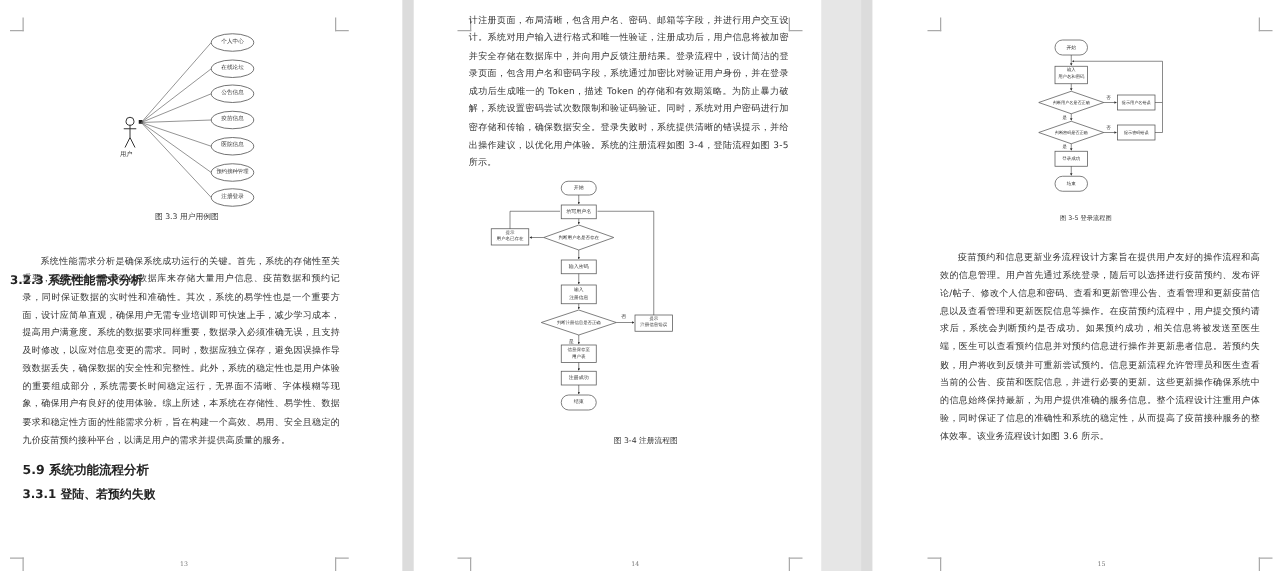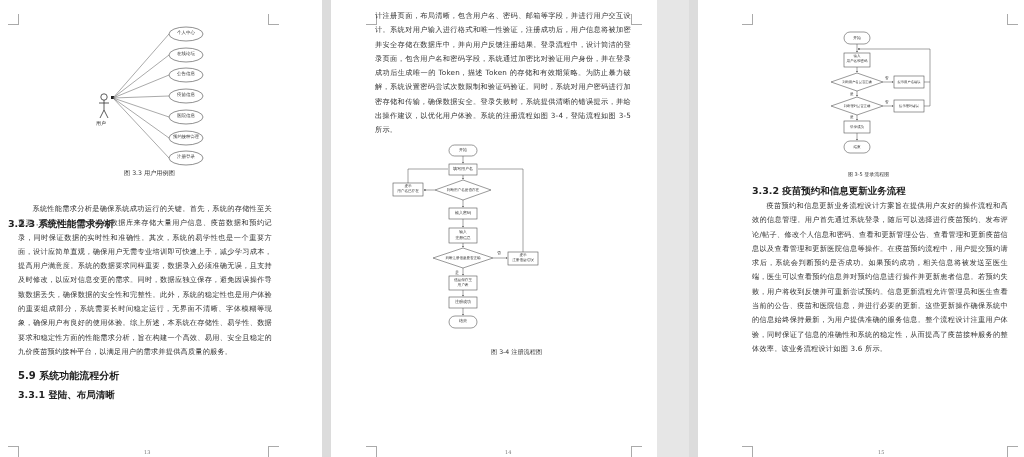--- a/index.html
+++ b/index.html
@@ -66,21 +66,21 @@
   <div class="caption" style="left:170px;top:92px;width:32px;text-align:center;font-size:4.5px;">疫苗信息</div>
   <div class="caption" style="left:170px;top:113px;width:32px;text-align:center;font-size:4.5px;">医院信息</div>
   <div class="caption" style="left:170px;top:134px;width:32px;text-align:center;font-size:4.3px;">预约接种管理</div>
   <div class="caption" style="left:170px;top:154px;width:32px;text-align:center;font-size:4.5px;">注册登录</div>
   <div class="caption" style="left:124px;top:169px;">图 3.3 用户用例图</div>
 
   <div class="h3" style="left:8px;top:186px;margin-top:32px;">3.2.3 系统性能需求分析</div>
   <div class="para" style="left:18px;top:202px;width:254px;">系统性能需求分析是确保系统成功运行的关键。首先，系统的存储性至关重要，需要设计一个高效的数据库来存储大量用户信息、疫苗数据和预约记录，同时保证数据的实时性和准确性。其次，系统的易学性也是一个重要方面，设计应简单直观，确保用户无需专业培训即可快速上手，减少学习成本，提高用户满意度。系统的数据要求同样重要，数据录入必须准确无误，且支持及时修改，以应对信息变更的需求。同时，数据应独立保存，避免因误操作导致数据丢失，确保数据的安全性和完整性。此外，系统的稳定性也是用户体验的重要组成部分，系统需要长时间稳定运行，无界面不清晰、字体模糊等现象，确保用户有良好的使用体验。综上所述，本系统在存储性、易学性、数据要求和稳定性方面的性能需求分析，旨在构建一个高效、易用、安全且稳定的九价疫苗预约接种平台，以满足用户的需求并提供高质量的服务。</div>
 
   <div class="h2" style="left:18px;top:369px;">5.9 系统功能流程分析</div>
-  <div class="h3" style="left:18px;top:389px;">3.3.1 登陆、布局清晰</div>
+  <div class="h3" style="left:18px;top:389px;">3.3.1 登陆、若预约失败</div>
 
   <div class="corner c-bl" style="left:8px;top:446px;"></div>
   <div class="corner c-br" style="left:268px;top:446px;"></div>
   <div class="pnum" style="left:144px;top:449px;">13</div>
 </div>
 
 <div class="gap" style="left:322px;width:9px;"></div>
 
 <div class="page" id="page14">
   <div class="corner c-tl" style="left:35px;top:14px;"></div>
@@ -193,19 +193,18 @@
   <div class="caption" style="left:187px;top:76px;font-size:3.6px;">否</div>
   <div class="caption" style="left:187px;top:100px;font-size:3.6px;">否</div>
   <div class="caption" style="left:152px;top:92px;font-size:3.6px;">是</div>
   <div class="caption" style="left:152px;top:115px;font-size:3.6px;">是</div>
   <div class="caption" style="left:196px;top:80px;width:30px;text-align:center;font-size:3.3px;">提示用户名错误</div>
   <div class="caption" style="left:196px;top:104px;width:30px;text-align:center;font-size:3.3px;">提示密码错误</div>
   <div class="caption" style="left:146px;top:125px;width:26px;text-align:center;font-size:3.6px;">登录成功</div>
   <div class="caption" style="left:146px;top:145px;width:26px;text-align:center;font-size:3.6px;">结束</div>
   <div class="caption" style="left:150px;top:171px;font-size:5px;">图 3-5 登录流程图</div>
 
-  <div class="h3" style="left:54px;top:185px;">3.3.2 疫苗预约和信息更新业务流程</div>
   <div class="para" style="left:54px;top:199px;width:256px;">疫苗预约和信息更新业务流程设计方案旨在提供用户友好的操作流程和高效的信息管理。用户首先通过系统登录，随后可以选择进行疫苗预约、发布评论/帖子、修改个人信息和密码、查看和更新管理公告、查看管理和更新疫苗信息以及查看管理和更新医院信息等操作。在疫苗预约流程中，用户提交预约请求后，系统会判断预约是否成功。如果预约成功，相关信息将被发送至医生端，医生可以查看预约信息并对预约信息进行操作并更新患者信息。若预约失败，用户将收到反馈并可重新尝试预约。信息更新流程允许管理员和医生查看当前的公告、疫苗和医院信息，并进行必要的更新。这些更新操作确保系统中的信息始终保持最新，为用户提供准确的服务信息。整个流程设计注重用户体验，同时保证了信息的准确性和系统的稳定性，从而提高了疫苗接种服务的整体效率。该业务流程设计如图 3.6 所示。</div>
 
   <div class="corner c-bl" style="left:44px;top:446px;"></div>
   <div class="corner c-br" style="left:309px;top:446px;"></div>
   <div class="pnum" style="left:180px;top:449px;">15</div>
 </div>
 
 </body></html>

